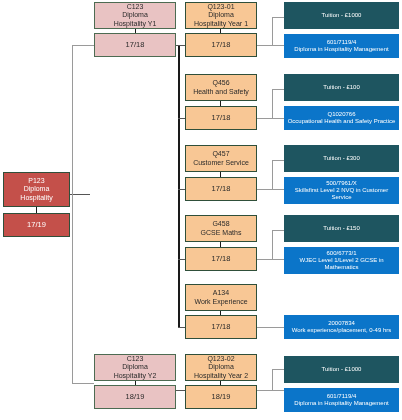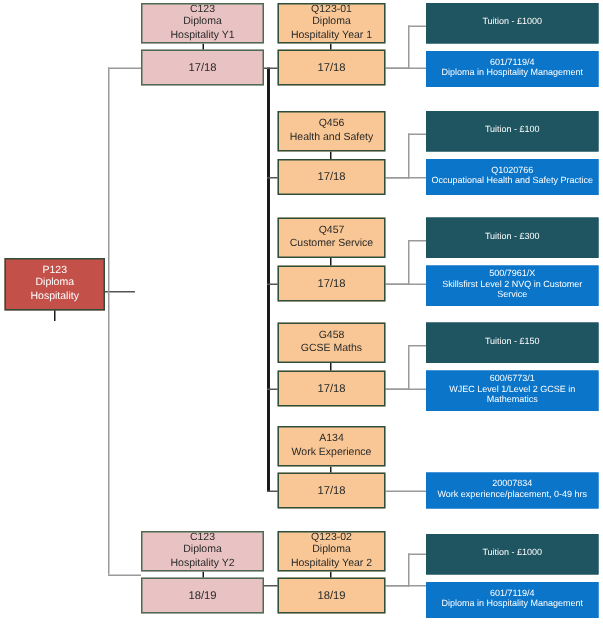--- a/index.html
+++ b/index.html
@@ -127,20 +127,21 @@
 
   <div class="conn conn-dark" style="left:220px; top:381px; width:1px; height:9px;"></div>
   <div class="conn" style="left:257px; top:390px; width:16px; height:1px;"></div>
   <div class="conn" style="left:272px; top:369px; width:1px; height:22px;"></div>
   <div class="conn" style="left:272px; top:369px; width:12px; height:1px;"></div>
   <div class="conn" style="left:257px; top:390px; width:27px; height:1px;"></div>
 
   <div class="node node-red" style="left:3px; top:172px; width:67px; height:35px;">P123
 Diploma
 Hospitality</div>
+  <div class="node node-red node-year" style="left:3px; top:213px; width:67px; height:24px;">17/19</div>
 
   <div class="node node-pink" style="left:94px; top:2px; width:82px; height:27px;">C123
 Diploma
 Hospitality Y1</div>
   <div class="node node-pink node-year" style="left:94px; top:33px; width:82px; height:24px;">17/18</div>
 
   <div class="node node-pink" style="left:94px; top:354px; width:82px; height:27px;">C123
 Diploma
 Hospitality Y2</div>
   <div class="node node-pink node-year" style="left:94px; top:385px; width:82px; height:24px;">18/19</div>

